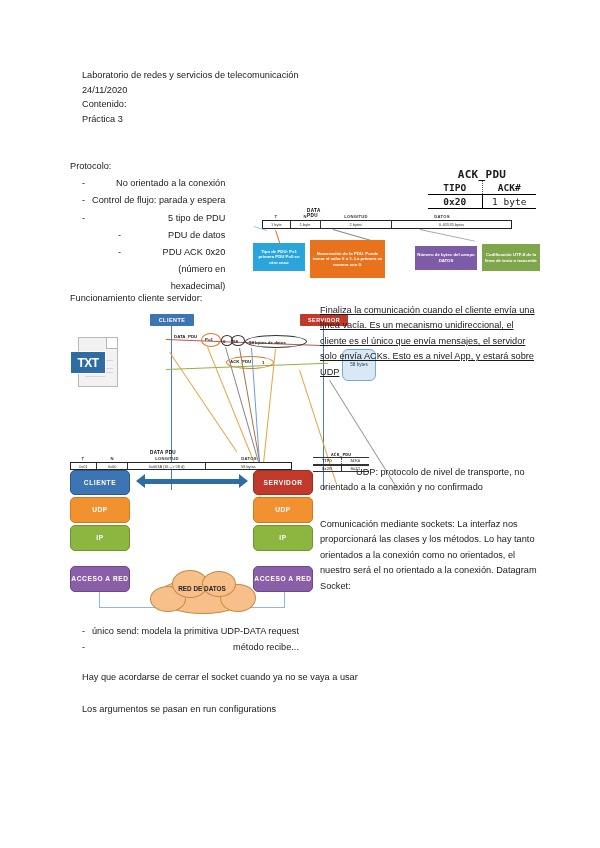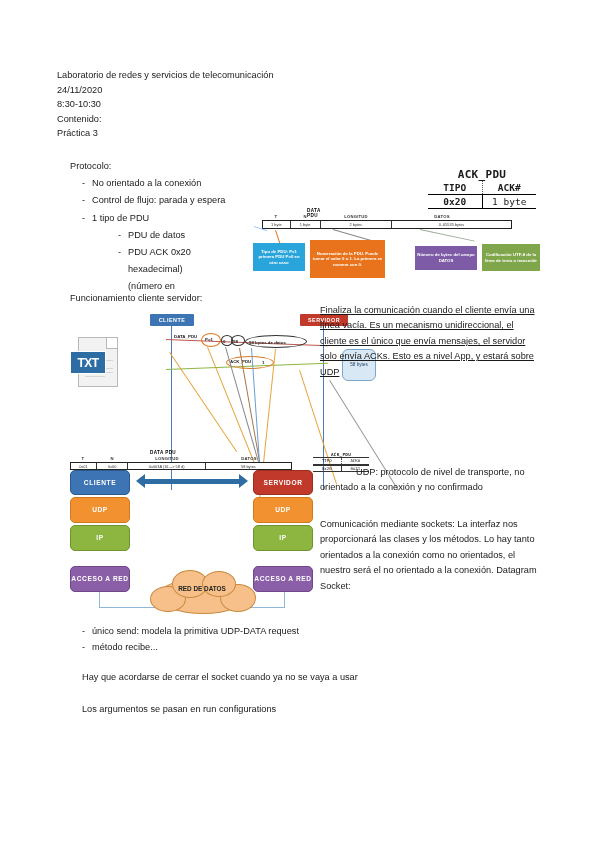--- a/index.html
+++ b/index.html
@@ -7,28 +7,28 @@
   body{
     width:600px;height:848px;position:relative;overflow:hidden;
     font-family:"Liberation Sans",sans-serif;
     color:#1a1a1a;
     -webkit-font-smoothing:antialiased;
   }
   .page{position:absolute;inset:0;background:#fff;}
 
   
   .txt{position:absolute;font-size:9.2px;line-height:14.2px;white-space:pre-wrap;margin-left:12px;}
-  .hdr{position:absolute;left:57px;top:68px;font-size:9.2px;line-height:14.6px;}
+  .hdr{position:absolute;left:82px;top:68px;font-size:9.2px;line-height:14.6px;}
   .hdr div{white-space:nowrap;}
 
   .bullets{position:absolute;left:70px;top:158px;font-size:9.2px;line-height:17.2px;}
   .b-row{display:flex;}
   .b-dash{width:22px;flex:0 0 22px;text-align:left;padding-left:12px;box-sizing:border-box;}
   .b-dash.l2{padding-left:48px;width:58px;flex:0 0 58px;}
-  .b-txt{flex:1;}
+  .b-txt{flex:1;text-align:right;}
 
   .section-lbl{position:absolute;font-size:9.2px;line-height:14.2px;}
 
   
   .rcol{position:absolute;left:320px;width:222px;font-size:9.2px;line-height:15.4px;}
 
   
   .ackbox{position:absolute;left:428px;top:168px;width:108px;font-family:"DejaVu Sans Mono",monospace;}
   .ackbox .title{text-align:center;font-size:11px;font-weight:bold;letter-spacing:.3px;}
   .ackbox .r{display:flex;}
@@ -112,55 +112,54 @@
   .diagline{position:absolute;height:1px;transform-origin:0 0;}
 </style>
 </head>
 <body>
 
 <div class="page">
 
   <div class="hdr">
     <div>Laboratorio de redes y servicios de telecomunicación</div>
     <div>24/11/2020</div>
-    <div>8:30-10:30</div>
     <div>Contenido:</div>
     <div>Práctica 3</div>
   </div>
 
   <div class="bullets">
     <div>Protocolo:</div>
 
     <div class="b-row">
       <span class="b-dash">-</span>
       <span class="b-txt">No orientado a la conexión</span>
     </div>
     <div class="b-row">
       <span class="b-dash">-</span>
       <span class="b-txt">Control de flujo: parada y espera</span>
     </div>
     <div class="b-row">
       <span class="b-dash">-</span>
-      <span class="b-txt">1 tipo de PDU</span>
+      <span class="b-txt">5 tipo de PDU</span>
     </div>
     <div class="b-row">
       <span class="b-dash l2">-</span>
       <span class="b-txt">PDU de datos</span>
     </div>
     <div class="b-row">
       <span class="b-dash l2">-</span>
       <span class="b-txt">PDU ACK  0x20</span>
     </div>
     <div class="b-row">
       <span class="b-dash l2"></span>
+      <span class="b-txt">(número en</span>
+    </div>
+    <div class="b-row">
+      <span class="b-dash l2"></span>
       <span class="b-txt">hexadecimal)</span>
-    </div>
-    <div class="b-row">
-      <span class="b-dash l2"></span>
-      <span class="b-txt">(número en</span>
     </div>
   </div>
 
   <div class="section-lbl" style="left:70px;top:291px;">Funcionamiento cliente servidor:</div>
 
   <div class="ackbox">
     <div class="title">ACK_PDU</div>
     <div class="r hd">
       <div class="c">TIPO</div>
       <div class="c">ACK#</div>

